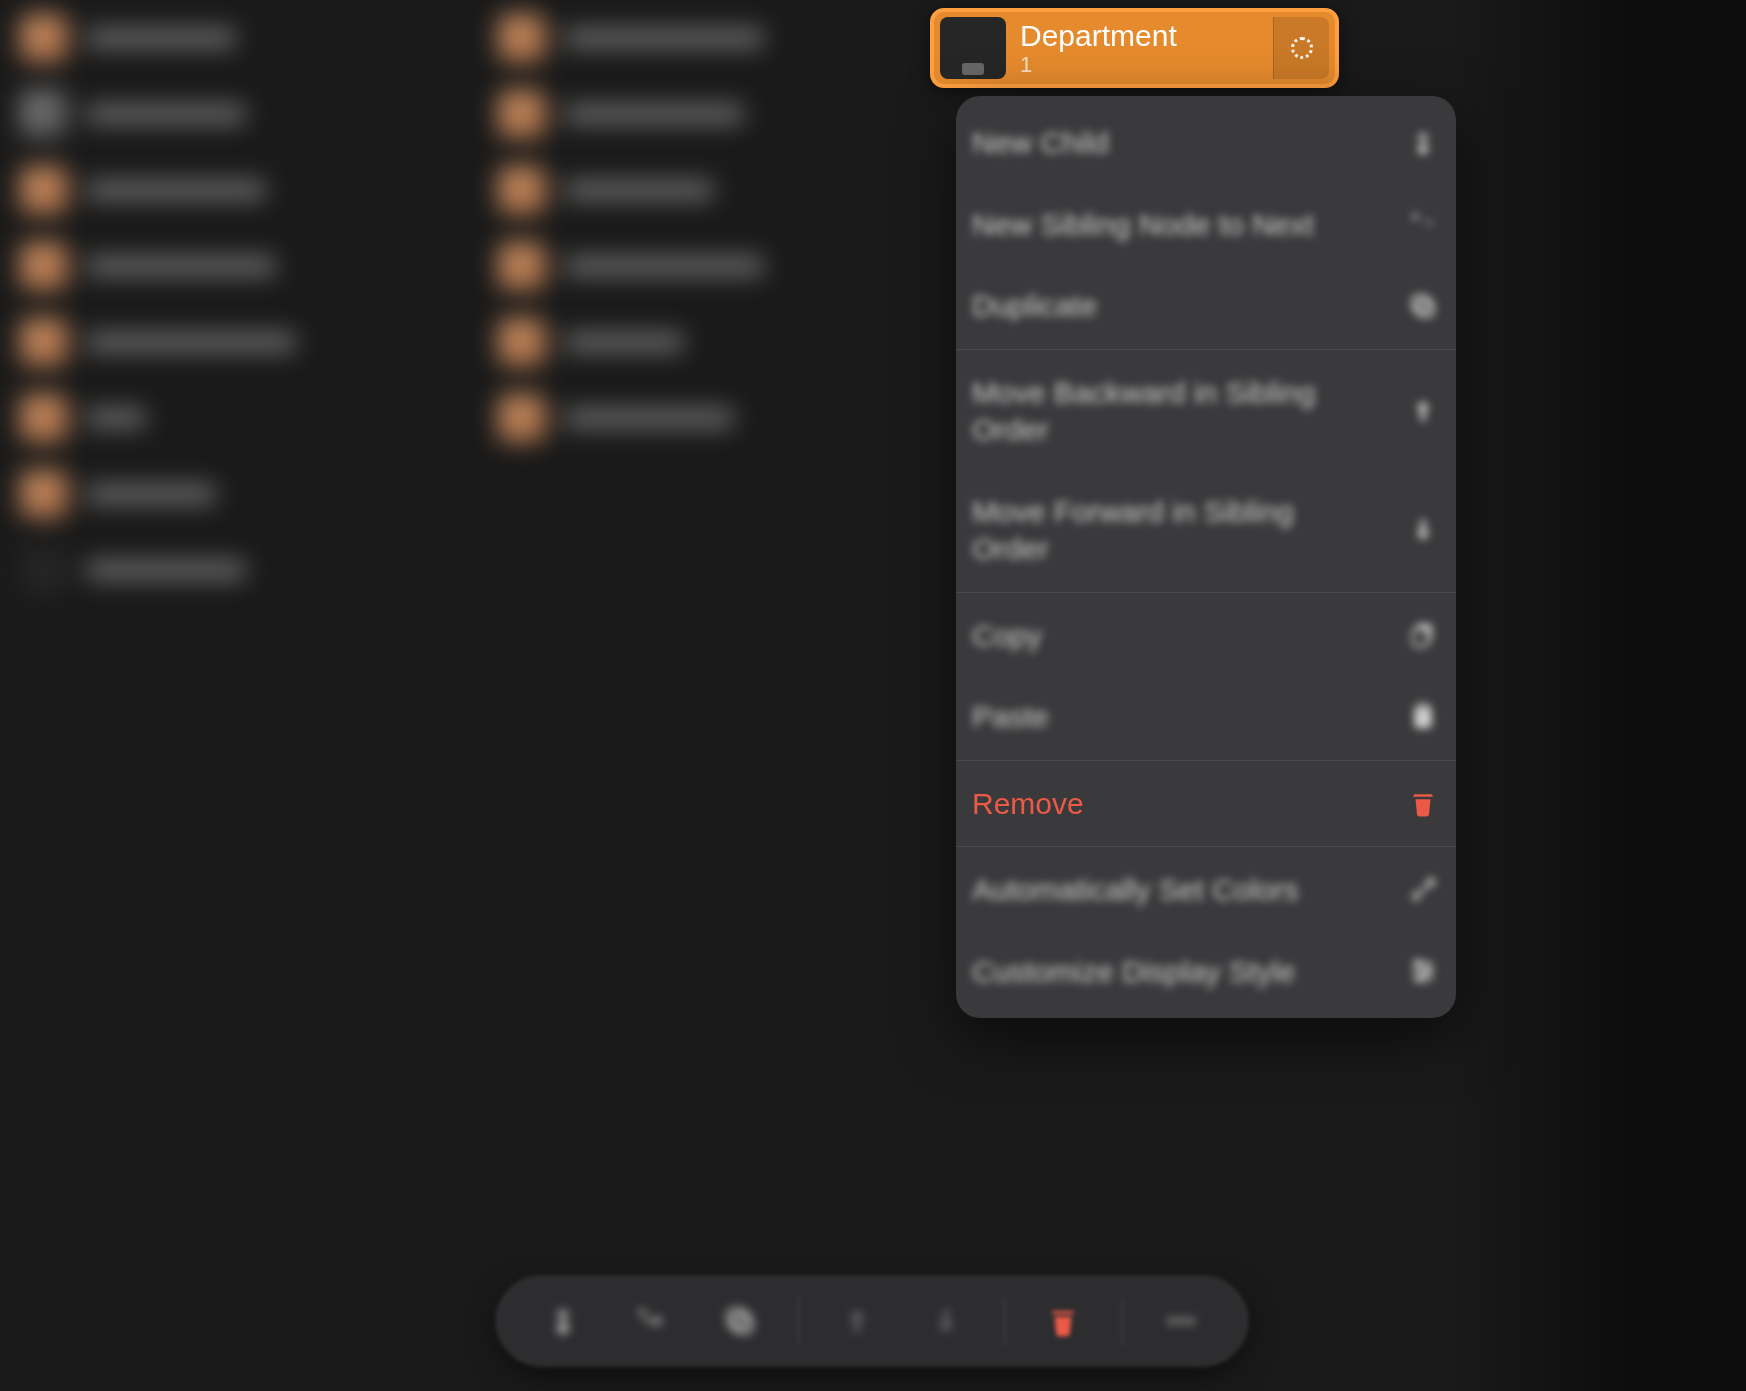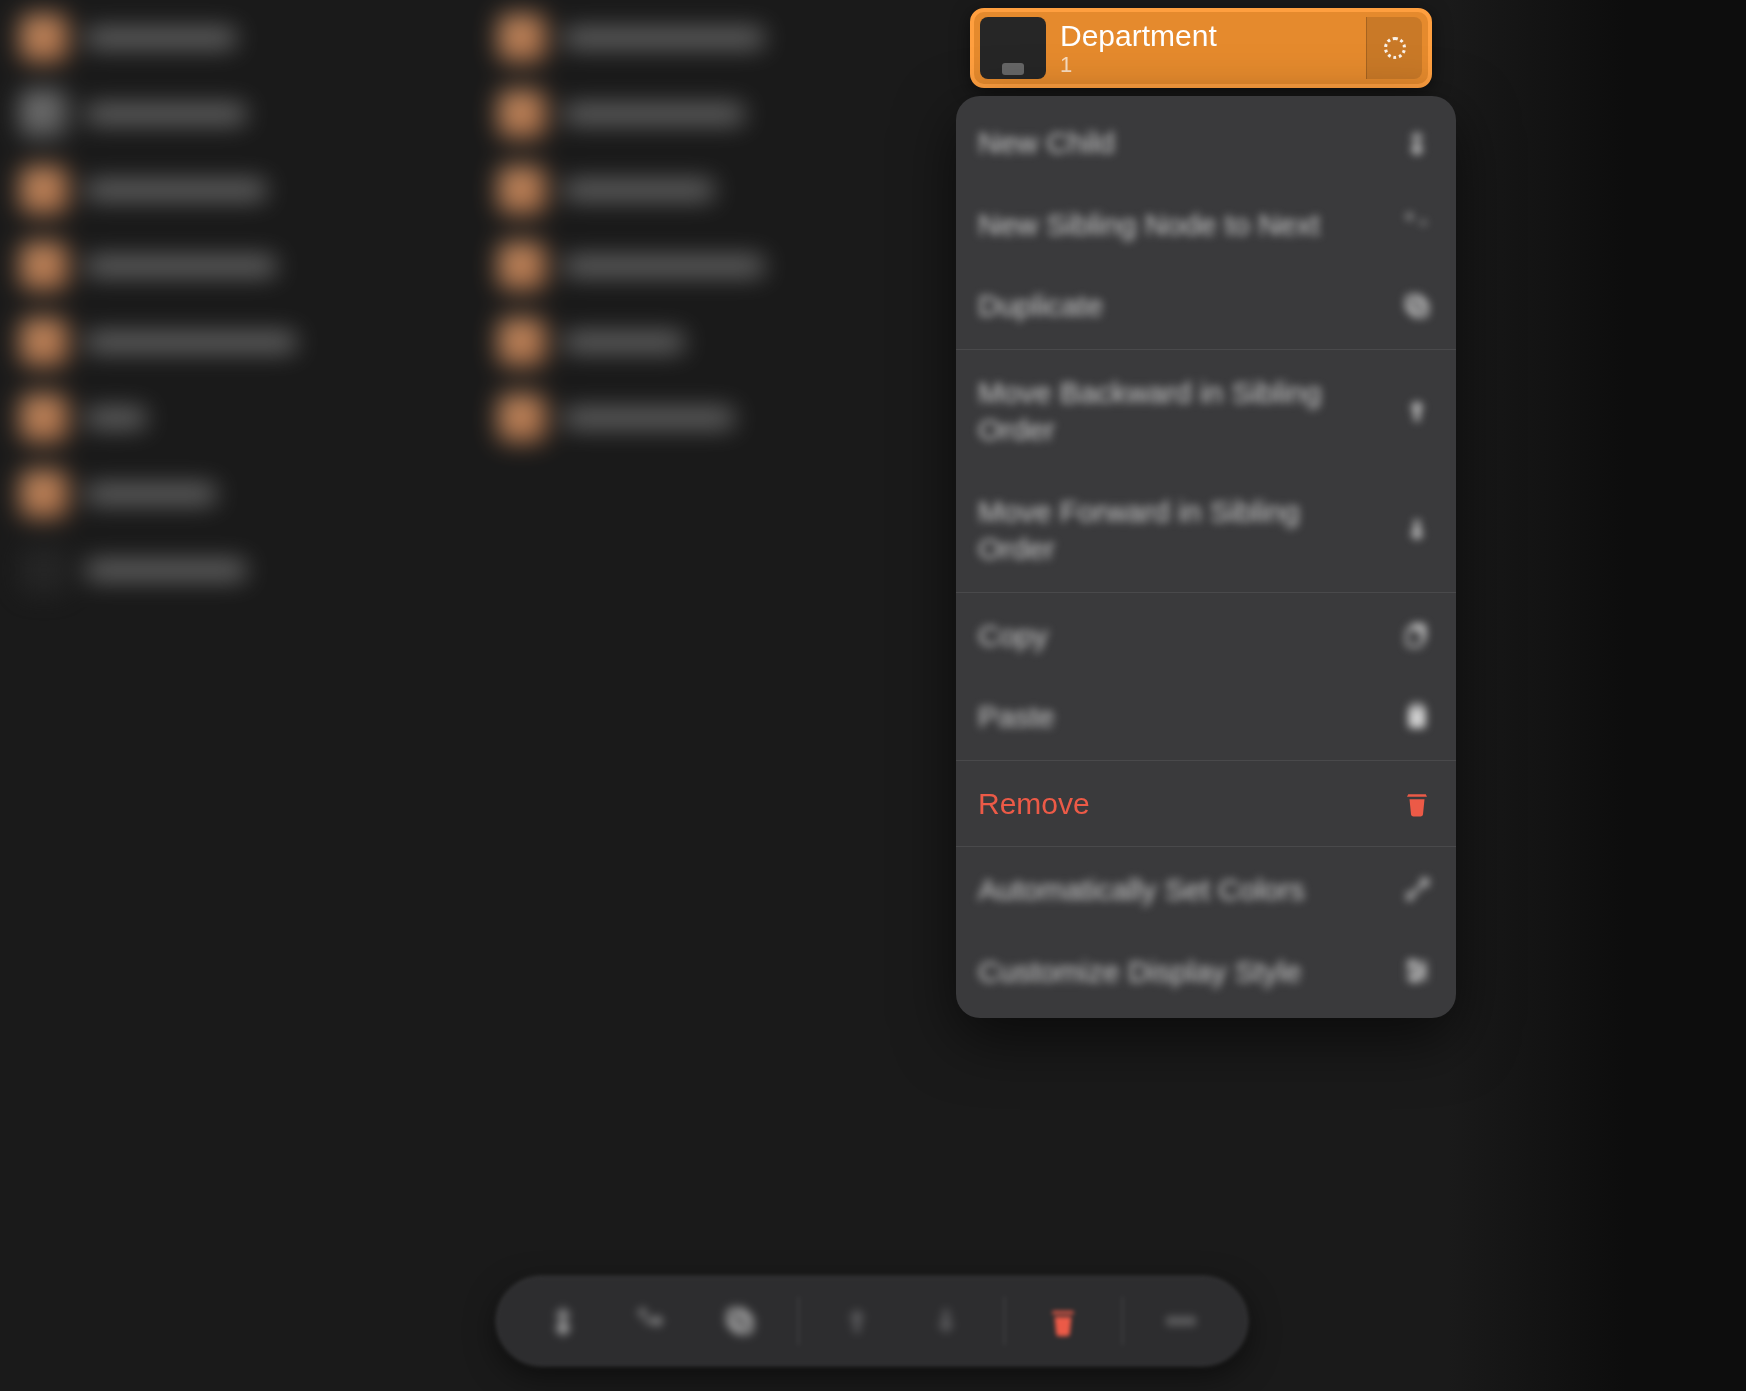--- a/index.html
+++ b/index.html
@@ -53,22 +53,22 @@
   .right-dark {
     position: absolute;
     top: 0; right: 0;
     width: 300px; height: 100%;
     background: linear-gradient(90deg, rgba(26,26,26,0) 0%, #0d0d0d 60%);
   }
 
   
   .dept-card {
     position: absolute;
-    left: 970px; top: 8px;
-    width: 462px; height: 80px;
+    left: 930px; top: 8px;
+    width: 409px; height: 80px;
     background: #e58a2d;
     border: 4px solid #ff9f3f;
     border-radius: 14px;
     display: flex;
     align-items: center;
     padding: 6px;
     gap: 14px;
     box-shadow: 0 4px 18px rgba(0,0,0,.5);
   }
   .dept-thumb {
@@ -109,21 +109,21 @@
     position: absolute;
     left: 956px; top: 96px;
     width: 500px;
     background: #3a3a3c;
     border-radius: 24px;
     padding: 6px 0;
     box-shadow: 0 20px 60px rgba(0,0,0,.6);
   }
   .menu-item {
     display:flex; align-items:center; justify-content:space-between;
-    padding: 22px 22px;
+    padding: 22px 16px;
     font-size: 30px;
     color: #cfcfcf;
     cursor: pointer;
     filter: blur(4px);
   }
   .menu-item .label { max-width: 360px; line-height:1.25; }
   .menu-item.focused {
     filter: none;
     color: #ec5a47;
   }

